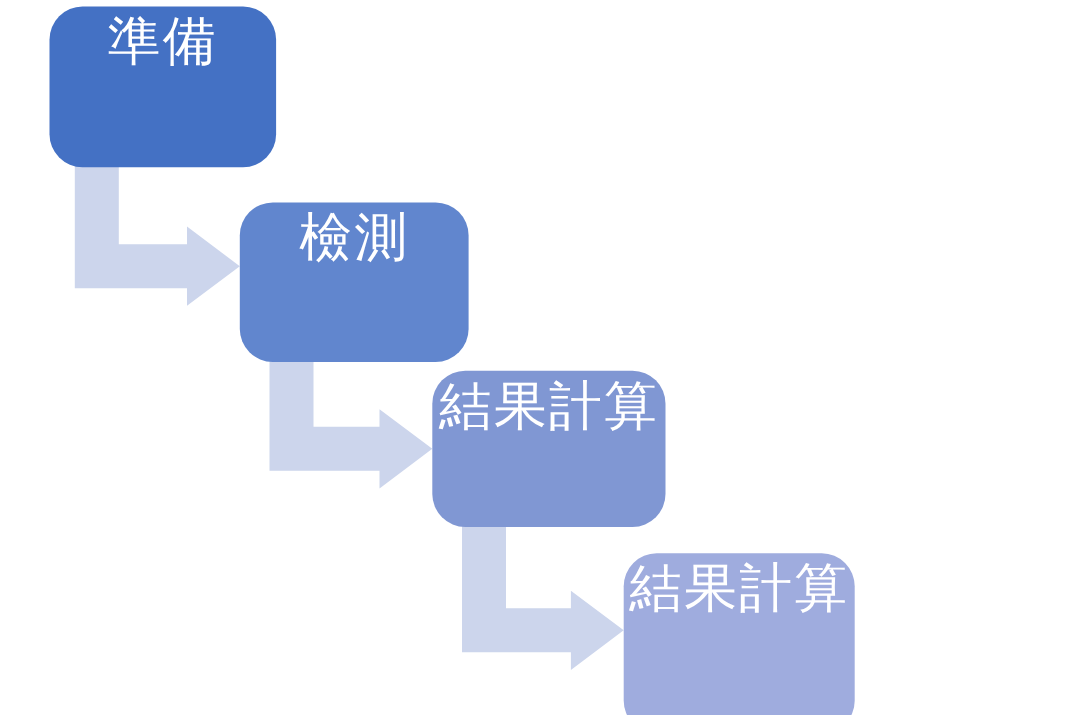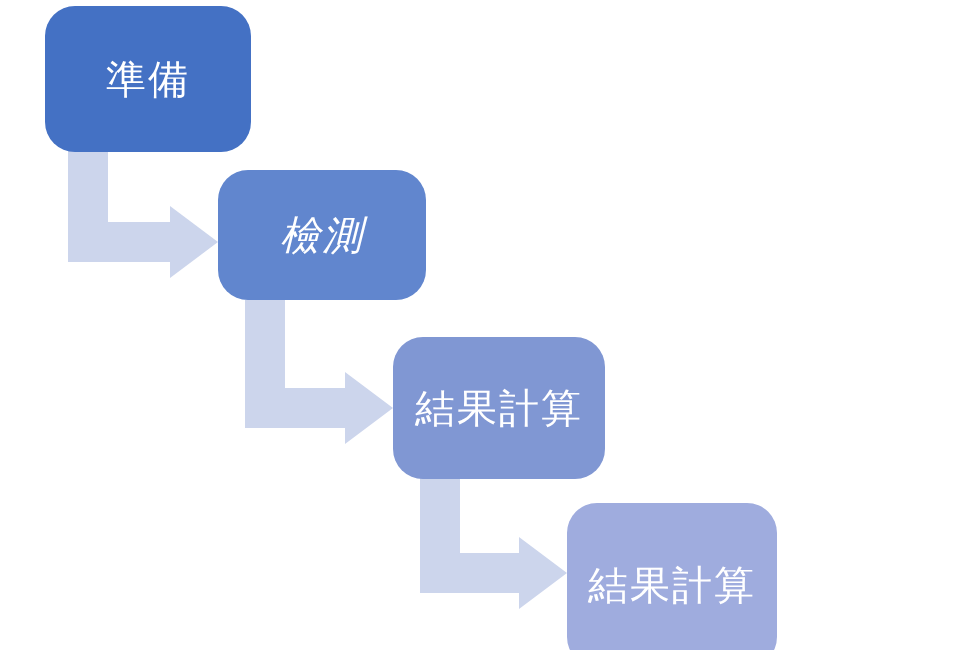--- a/index.html
+++ b/index.html
@@ -21,32 +21,31 @@
     top: 0;
     width: 975px;
     height: 650px;
     z-index: 1;
   }
   .step {
     position: absolute;
     z-index: 2;
     border-radius: 30px;
     display: flex;
-    align-items: center;
     justify-content: center;
     color: #ffffff;
-    font-size: 40px;
+    font-size: 48px;
     letter-spacing: 2px;
   }
   .step-label {
     text-align: center;
   }
   
   .step-1 { left: 45px;  top: 6px;   width: 206px; height: 146px; }
-  .step-2 { left: 218px; top: 170px; width: 208px; height: 130px; font-style: italic; }
+  .step-2 { left: 218px; top: 184px; width: 208px; height: 145px; }
   .step-3 { left: 393px; top: 337px; width: 212px; height: 142px; }
   .step-4 { left: 567px; top: 503px; width: 210px; height: 164px; }
 </style>
 </head>
 <body>
 
 <div class="canvas">
 
   <svg class="arrow-layer" viewBox="0 0 975 650" xmlns="http://www.w3.org/2000/svg">
     <polygon points="68,140 108,140 108,222 170,222 170,206 218,242 170,278 170,262 68,262" fill="#CCD5EC"></polygon>

